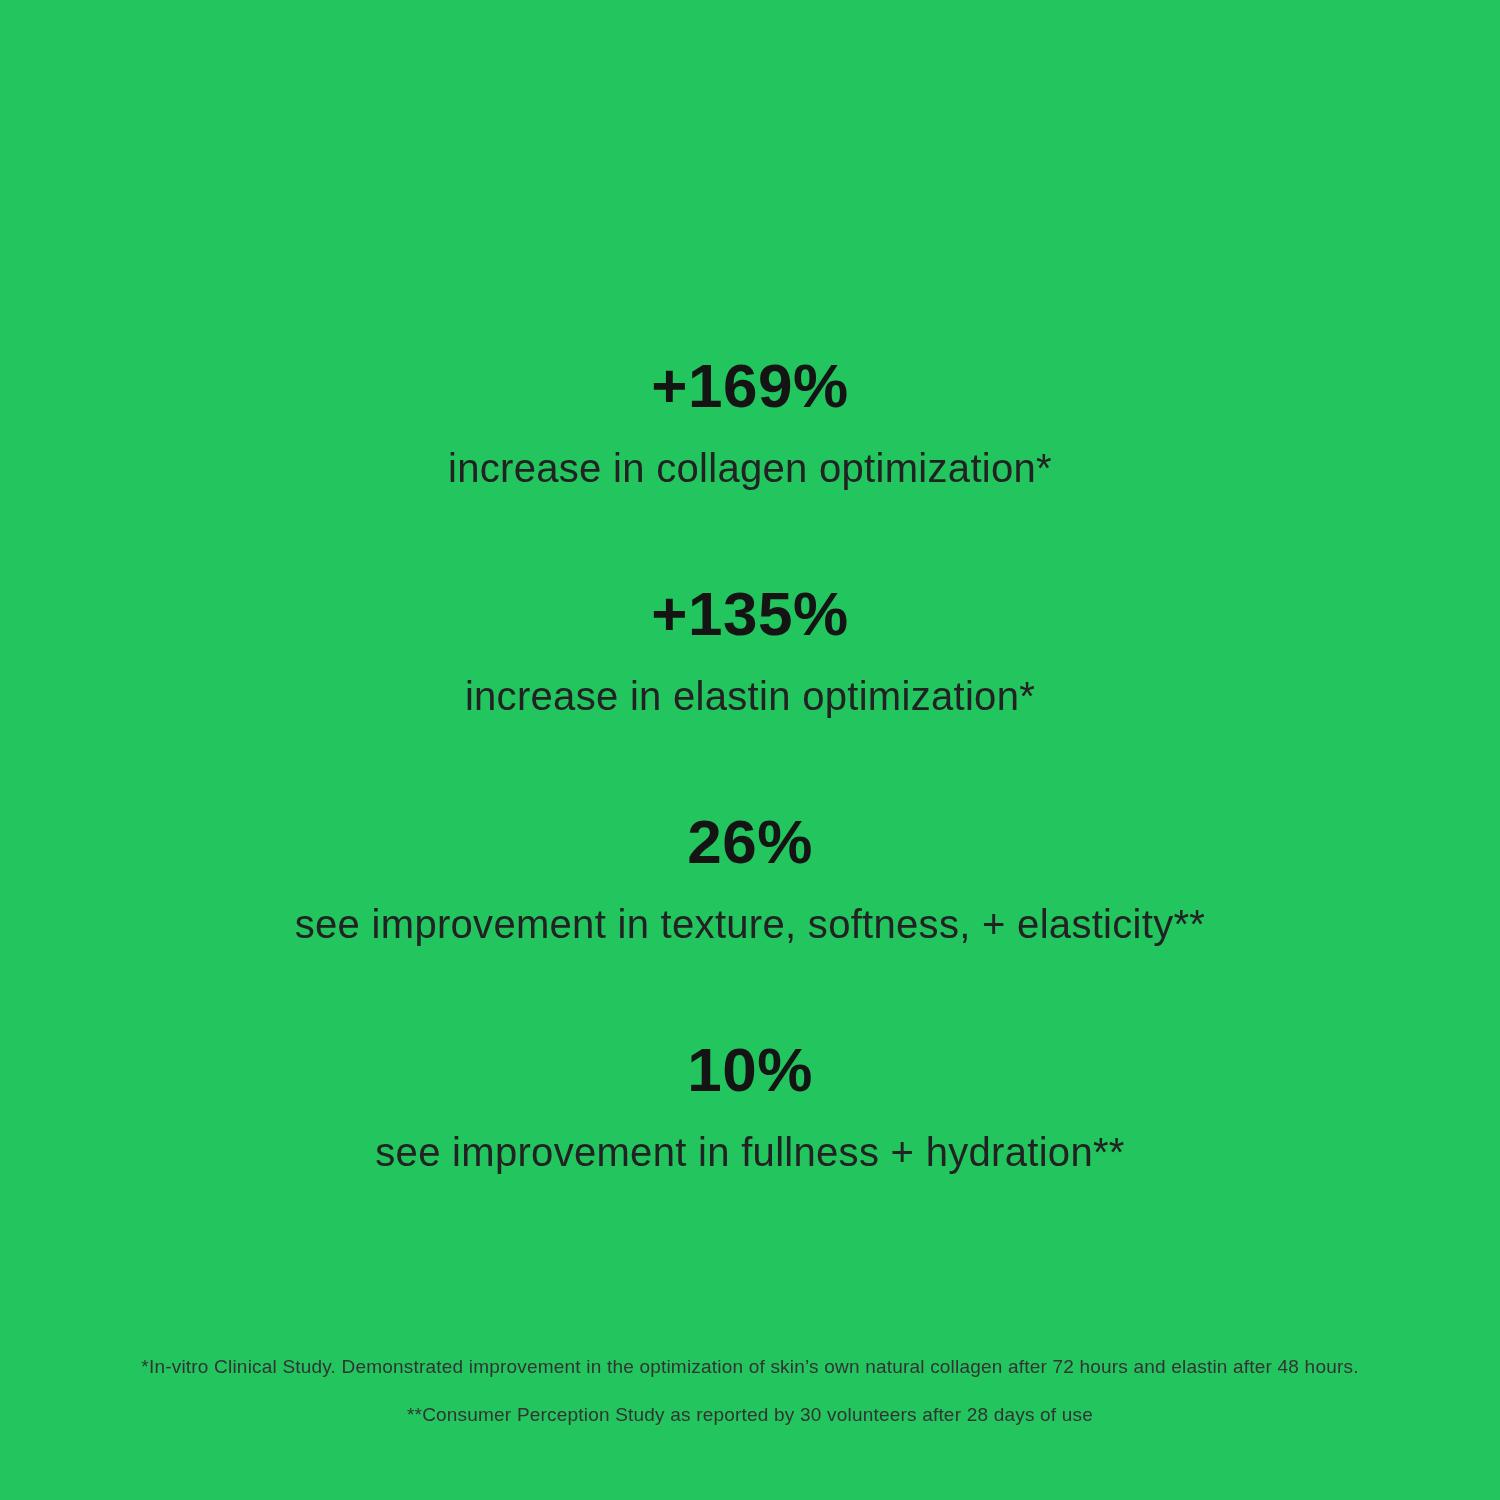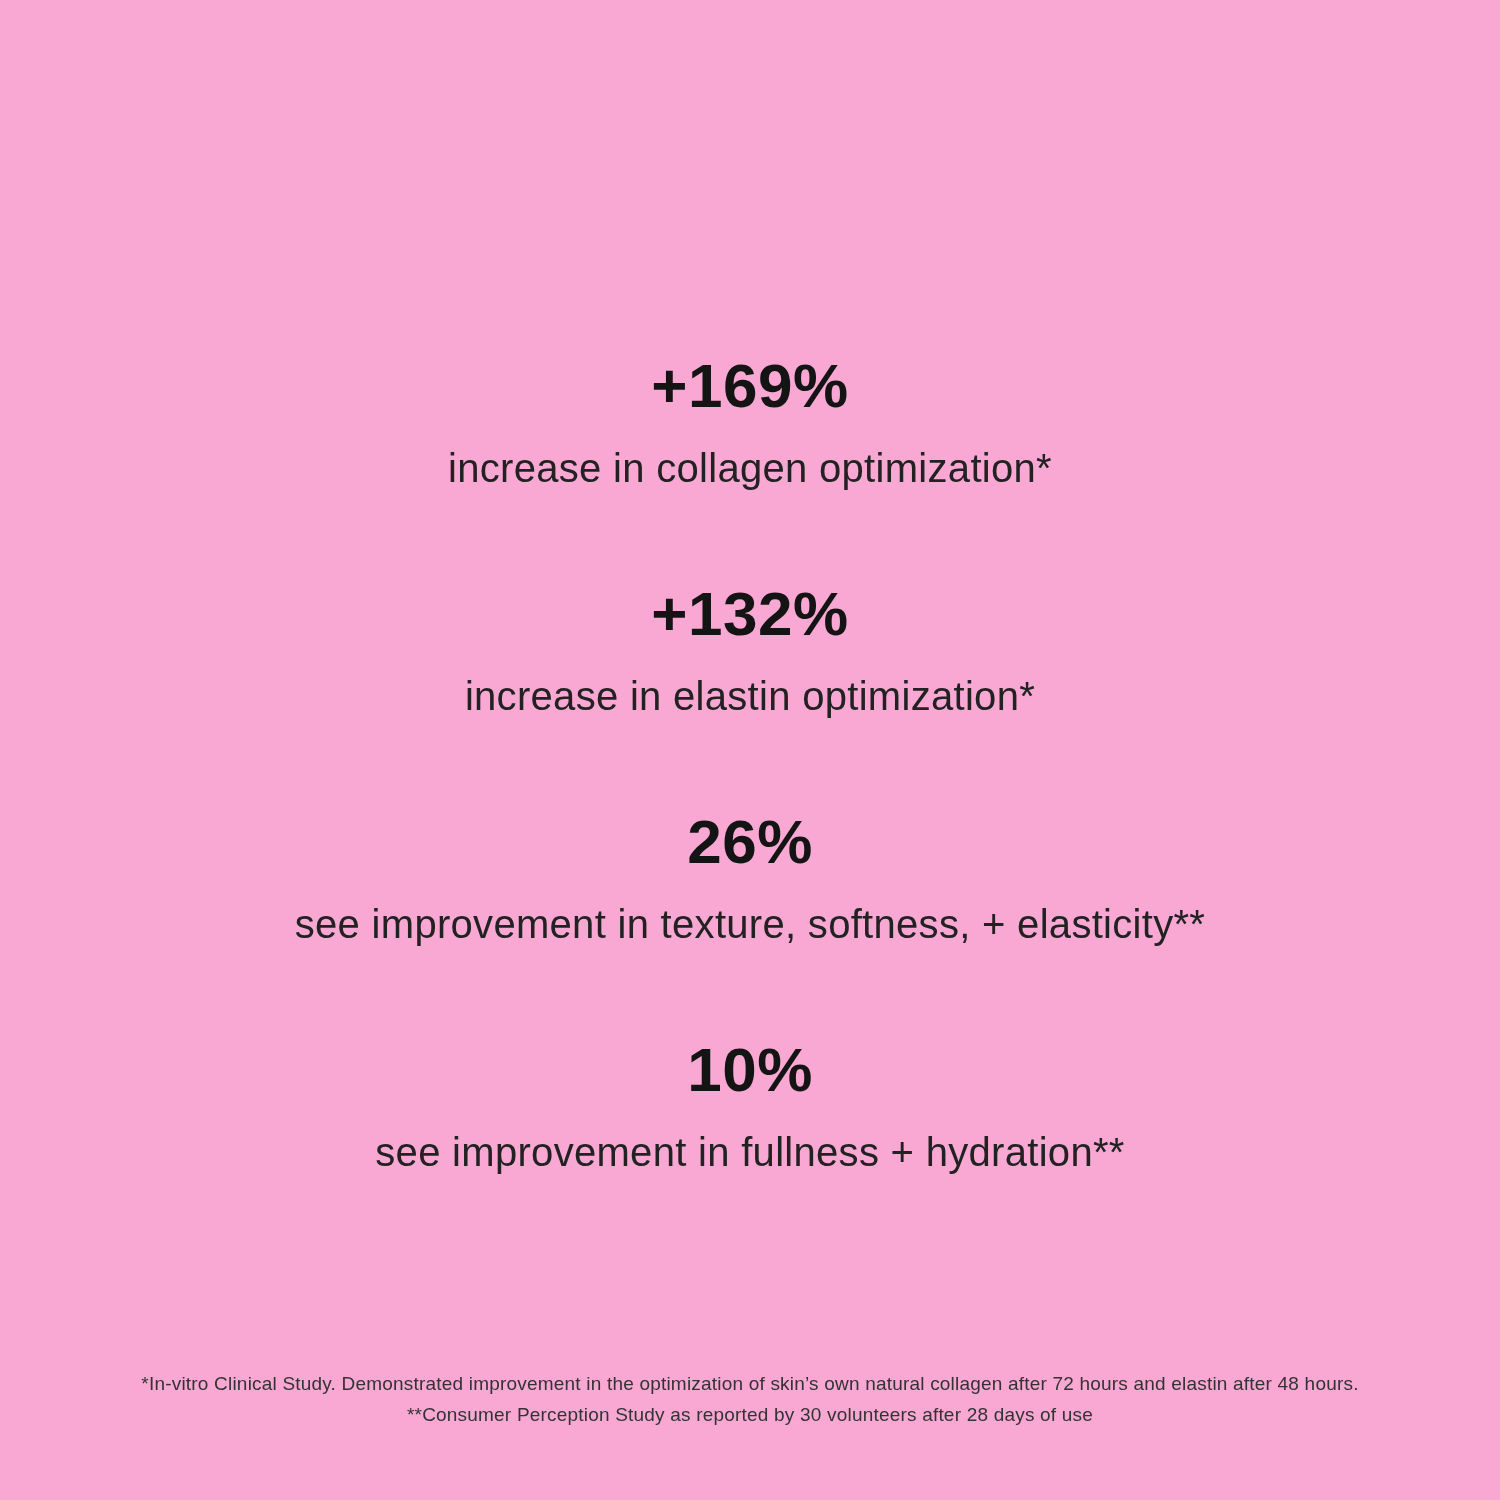--- a/index.html
+++ b/index.html
@@ -6,21 +6,21 @@
 
   html, body {
     width: 1500px;
     height: 1500px;
     font-family: "Liberation Sans", sans-serif;
   }
 
   .canvas {
     width: 1500px;
     height: 1500px;
-    background: #f9a8d4;
+    background: #22c55e;
     display: flex;
     flex-direction: column;
     align-items: center;
     overflow: hidden;
   }
 
   .stats {
     padding-top: 355px;
     display: flex;
     flex-direction: column;
@@ -66,37 +66,37 @@
   .footnote {
     font-size: 19px;
     font-weight: 400;
     line-height: 27px;
     color: #333333;
     letter-spacing: 0.2px;
     max-width: 1300px;
   }
 
   .footnote + .footnote {
-    margin-top: 4px;
+    margin-top: 21px;
   }
 </style>
 </head>
 <body>
 
 <div class="canvas">
 
   <div class="stats">
 
     <div class="stat-block">
       <div class="stat-value">+169%</div>
       <div class="stat-caption">increase in collagen optimization*</div>
     </div>
 
     <div class="stat-block">
-      <div class="stat-value">+132%</div>
+      <div class="stat-value">+135%</div>
       <div class="stat-caption">increase in elastin optimization*</div>
     </div>
 
     <div class="stat-block">
       <div class="stat-value">26%</div>
       <div class="stat-caption">see improvement in texture, softness, + elasticity**</div>
     </div>
 
     <div class="stat-block">
       <div class="stat-value">10%</div>

